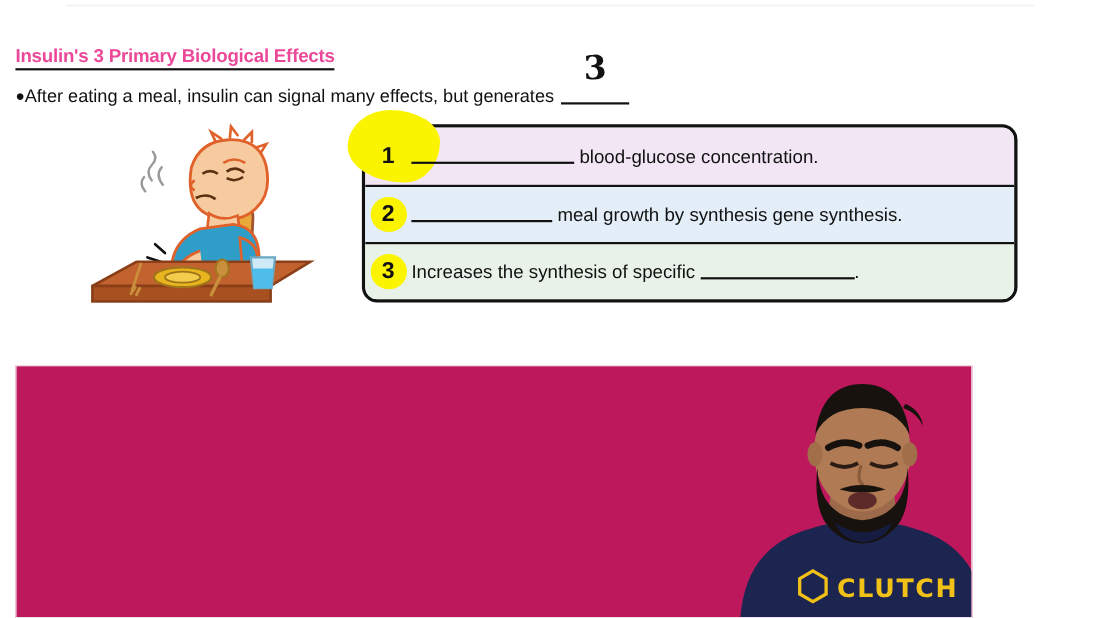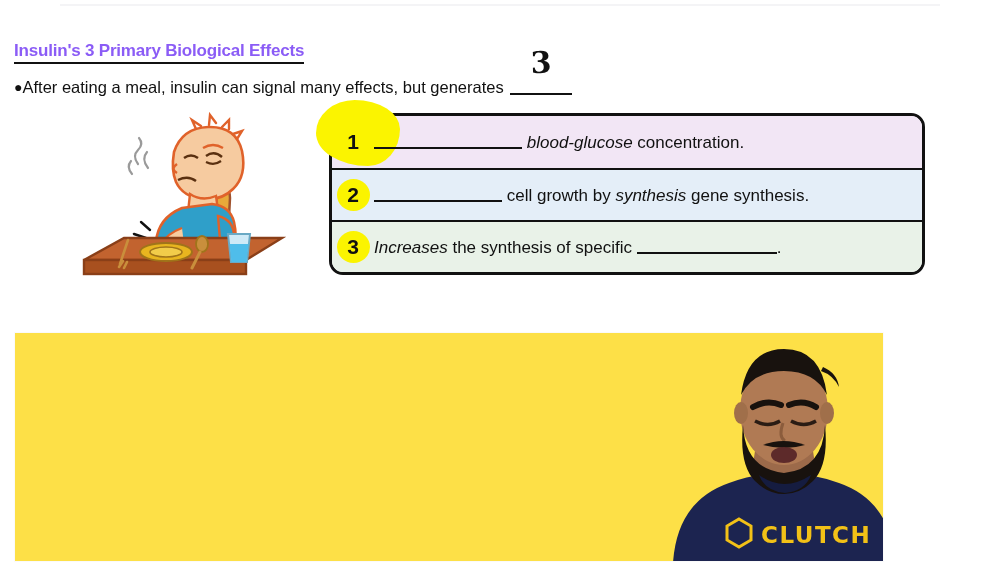--- a/index.html
+++ b/index.html
@@ -4,21 +4,21 @@
 <style>
   html,body{margin:0;padding:0;background:#ffffff;}
   body{width:1000px;height:562px;position:relative;overflow:hidden;
        font-family:"Liberation Sans",sans-serif;color:#111;}
 
   .top-divider{position:absolute;left:60px;top:4px;width:880px;height:2px;
                background:#f4f4f6;}
 
   
   .page-title{position:absolute;left:14px;top:41px;font-size:17px;font-weight:bold;
-              letter-spacing:-.2px;color:#8b5cf6;border-bottom:2.5px solid #111;
+              letter-spacing:-.2px;color:#ec4899;border-bottom:2.5px solid #111;
               padding-bottom:1px;line-height:20px;}
 
   
   .bullet-line{position:absolute;left:14px;top:76px;font-size:16.5px;color:#111;
                white-space:nowrap;line-height:22px;}
   .bullet-dot{font-size:14px;vertical-align:1px;}
   .blank-inline{position:relative;display:inline-block;width:62px;
                 border-bottom:2px solid #111;height:17px;vertical-align:-2px;margin:0 2px;}
   .hand-num{position:absolute;left:50%;top:-24px;transform:translateX(-50%) rotate(-2deg);
             font-family:"DejaVu Serif",serif;font-size:30px;font-weight:bold;color:#111;}
@@ -39,29 +39,29 @@
   .badge{position:relative;width:42px;flex:0 0 42px;text-align:center;
          font-size:21px;font-weight:bold;color:#111;z-index:2;}
   .badge .ellipse{position:absolute;left:5px;top:50%;margin-top:-16px;width:33px;height:32px;
                   background:#fbf400;border-radius:50%;z-index:-1;}
 
   .highlight-blob{position:absolute;left:316px;top:100px;width:84px;height:66px;
                   background:#fbf400;z-index:1;
                   border-radius:46% 54% 38% 62% / 50% 44% 56% 50%;}
 
   .row-text{font-size:17px;color:#111;white-space:nowrap;line-height:20px;z-index:2;}
-  .ital{font-style:italic;}
+  .ital{}
   .blank{display:inline-block;border-bottom:2px solid #111;height:15px;vertical-align:-1px;}
   .b-long{width:148px;}
   .b-mid{width:128px;}
   .b-end{width:140px;}
 
   
   .video-panel{position:absolute;left:14px;top:332px;width:870px;height:230px;
-               background:#fde047;border:1px solid #fafafa;box-sizing:border-box;overflow:hidden;}
+               background:#be185d;border:1px solid #fafafa;box-sizing:border-box;overflow:hidden;}
   .presenter{position:absolute;left:640px;top:0;width:258px;height:230px;}
 </style>
 </head>
 <body>
 
 <div class="top-divider"></div>
 
 <div class="page-title">Insulin's 3 Primary Biological Effects</div>
 
 <div class="bullet-line">
@@ -150,21 +150,21 @@
       <span class="ital">blood-glucose</span><span> concentration.</span>
     </div>
   </div>
 
   <div class="effect-row row-2">
     <div class="badge">
       <span class="ellipse"></span>
       <span>2</span>
     </div>
     <div class="row-text">
-      <span class="blank b-mid"></span><span> cell growth by </span><span class="ital">synthesis</span><span> gene synthesis.</span>
+      <span class="blank b-mid"></span><span> meal growth by </span><span class="ital">synthesis</span><span> gene synthesis.</span>
     </div>
   </div>
 
   <div class="effect-row row-3">
     <div class="badge">
       <span class="ellipse"></span>
       <span>3</span>
     </div>
     <div class="row-text">
       <span class="ital">Increases</span><span> the synthesis of specific </span><span class="blank b-end"></span><span>.</span>

